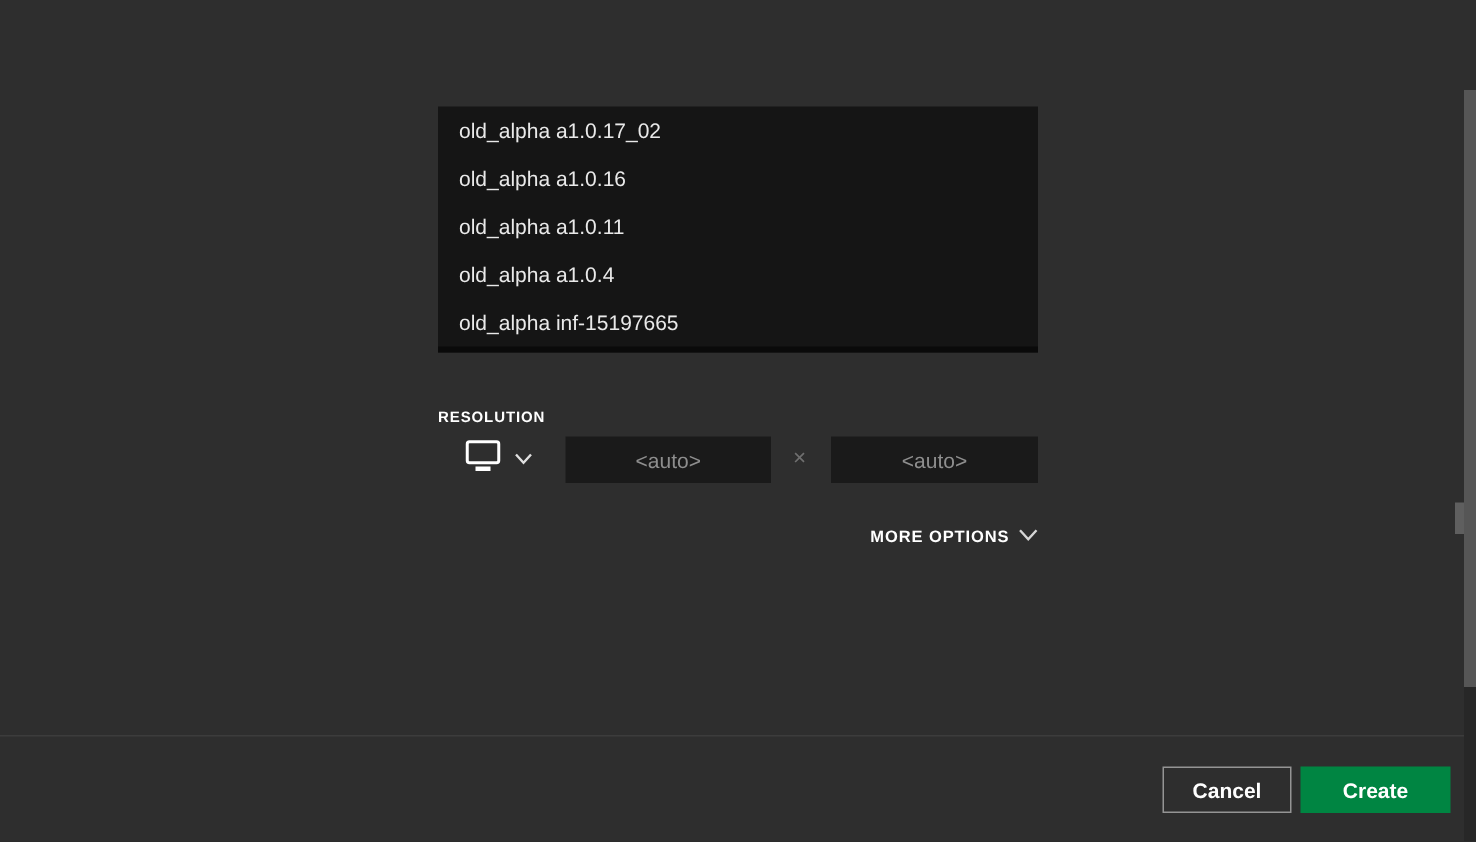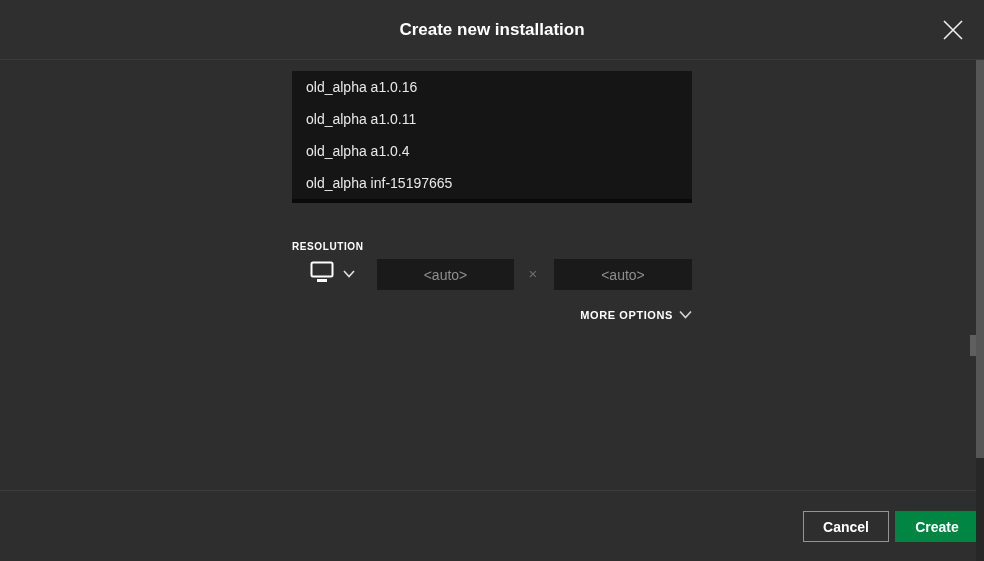--- a/index.html
+++ b/index.html
@@ -69,75 +69,67 @@
   }
   .res-input::placeholder { color: #8e8e8e; opacity: 1; }
   .res-input-w { left: 85px; width: 137px; }
   .res-input-h { left: 262px; width: 138px; }
   .res-sep {
     position: absolute; left: 229px; top: 6px; width: 24px;
     text-align: center; color: #6f6f6f; font-size: 15px;
   }
 
   
-  .more-options-row { margin-top: 15px; text-align: right; }
+  .more-options-row { margin-top: 26px; text-align: right; }
   .more-options-btn {
     background: none; border: none; padding: 0; cursor: pointer;
     color: #ffffff; font-size: 11px; font-weight: bold; letter-spacing: 0.6px;
     font-family: "Liberation Sans", sans-serif;
     display: inline-flex; align-items: center; gap: 6px;
   }
 
   
   .footer {
     position: absolute; left: 0; right: 0; bottom: 0; height: 71px;
     background: #2e2e2e; border-top: 1px solid #3c3c3c;
   }
   .footer-buttons {
-    position: absolute; right: 5px; top: 20px;
+    position: absolute; right: 17px; top: 20px;
     display: flex; gap: 6px;
   }
   .btn {
     height: 31px; font-size: 14px; font-weight: bold;
     font-family: "Liberation Sans", sans-serif; cursor: pointer;
   }
   .btn-cancel { width: 86px; background: transparent; border: 1px solid #949494; color: #ffffff; }
-  .btn-create { width: 84px; background: #008542; border: none; color: #ffffff; }
+  .btn-create { width: 100px; background: #008542; border: none; color: #ffffff; }
 
   
   .scrollbar-track {
     position: absolute; right: 0; top: 60px; bottom: 0; width: 8px;
     background: #272727;
   }
   .scrollbar-thumb {
     position: absolute; top: 0; left: 0; width: 8px; height: 398px;
     background: #565656; cursor: pointer;
   }
 </style>
 </head>
 <body>
 
 <div class="dialog">
 
-  <div class="header">
-    <div class="title">Create new installation</div>
-    <button class="close-btn" aria-label="Close">
-      <span>
-        <svg width="22" height="22" viewBox="0 0 22 22">
-          <line x1="2" y1="2" x2="20" y2="20" stroke="#f0f0f0" stroke-width="1.6"></line>
-          <line x1="20" y1="2" x2="2" y2="20" stroke="#f0f0f0" stroke-width="1.6"></line>
-        </svg>
-      </span>
-    </button>
-  </div>
 
   <div class="content">
     <div class="column">
 
       <ul class="version-list">
+          <li class="version-item">
+          <span>old_alpha a1.0.17_02</span>
+        </li>
           <li class="version-item">
           <span>old_alpha a1.0.16</span>
         </li>
           <li class="version-item">
           <span>old_alpha a1.0.11</span>
         </li>
           <li class="version-item">
           <span>old_alpha a1.0.4</span>
         </li>
           <li class="version-item">

